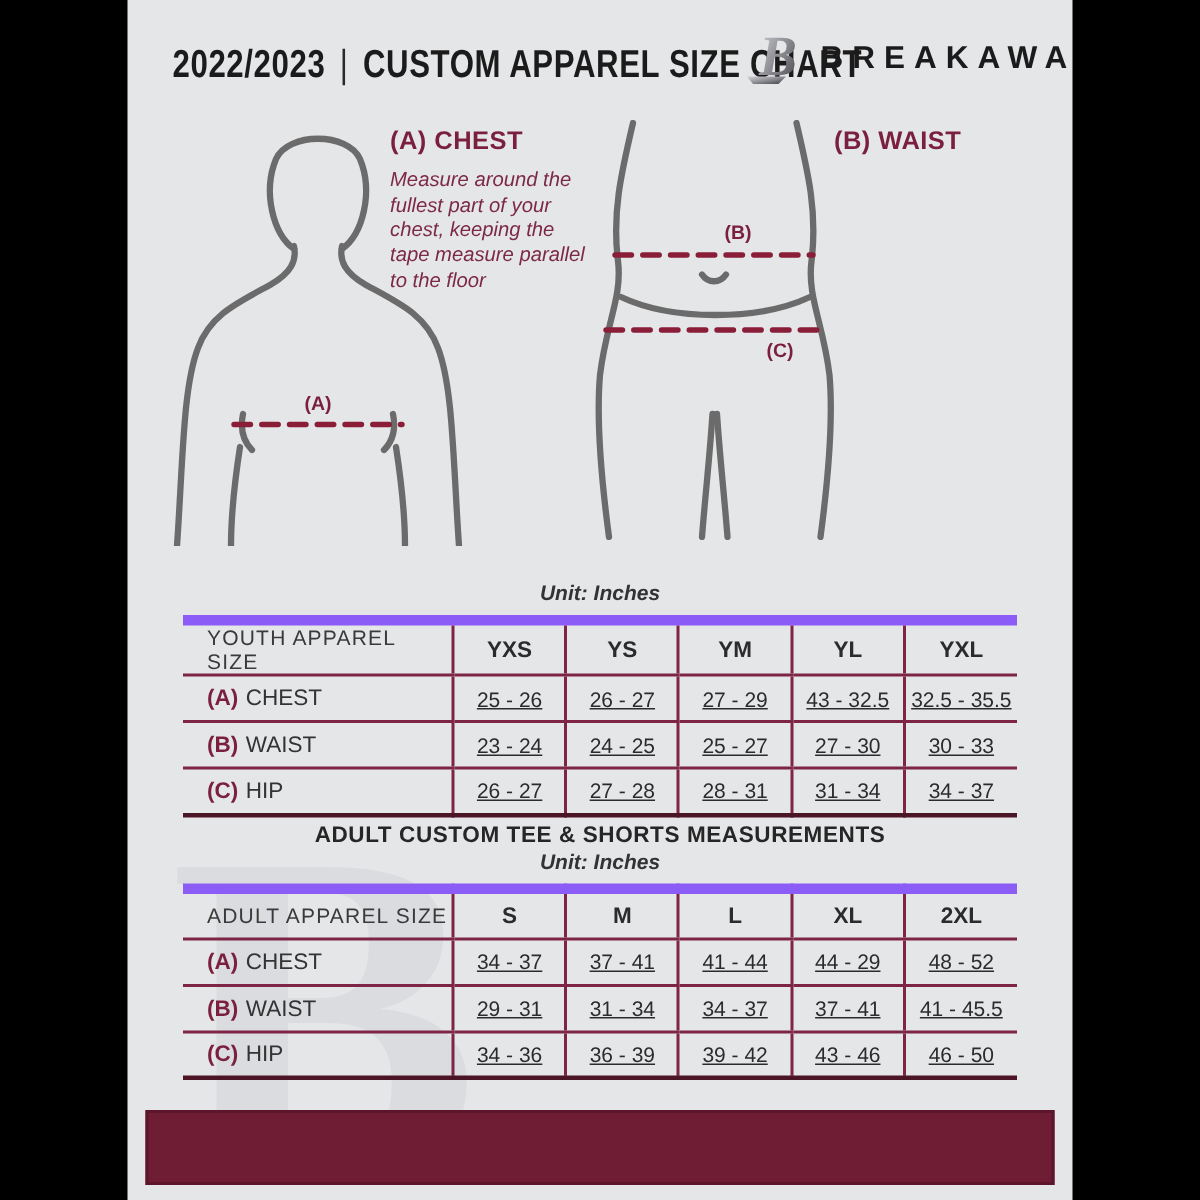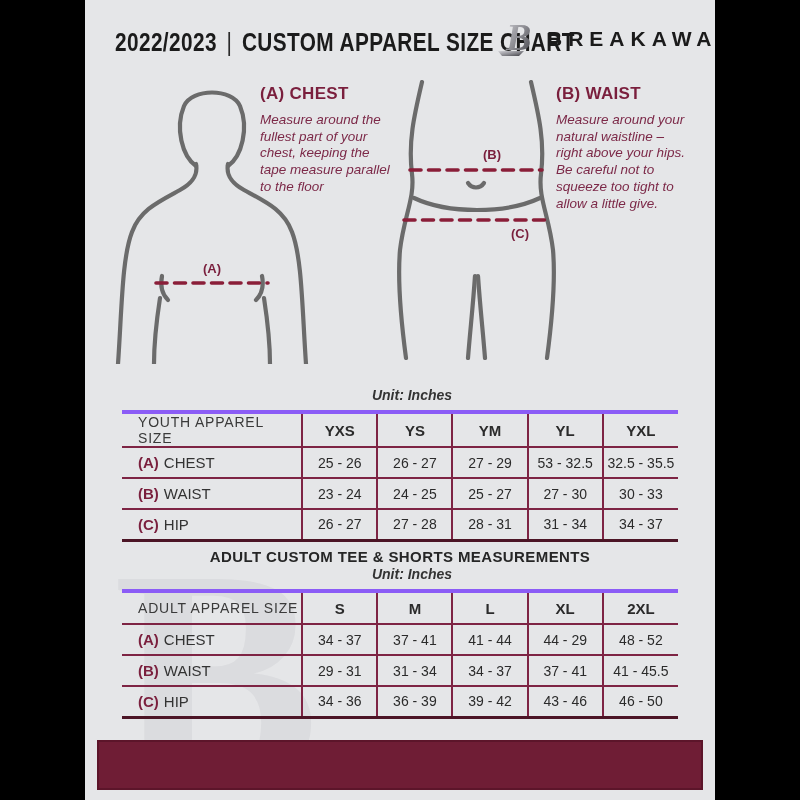--- a/index.html
+++ b/index.html
@@ -27,33 +27,33 @@
 
   
   .guide { position:absolute; }
   .guide h2 { font-size:17px; font-weight:800; color:#7a1f3d; letter-spacing:0.3px; }
   .guide p  { margin-top:8px; font-style:italic; font-size:13.5px; line-height:1.24; color:#7c2948; white-space:pre-line; }
 
   
   .tbl-title { position:absolute; left:0; width:630px; text-align:center; font-weight:bold;
     font-size:15px; letter-spacing:0.4px; color:#262626; }
   .tbl-unit  { position:absolute; left:0; width:630px; text-align:center; font-style:italic;
-    font-weight:bold; font-size:14px; color:#333;margin-left:12px; }
+    font-weight:bold; font-size:14px; color:#333; }
   .tbl-wrap { position:absolute; left:37px; width:556px; }
   table { width:100%; border-collapse:collapse; table-layout:fixed;
-    border-top:4px solid #8b5cf6; border-bottom:3px solid #4c1526; }
+    border-top:7px solid #8b5cf6; border-bottom:3px solid #4c1526; }
   th,td { border-bottom:2px solid #7e2444; vertical-align:middle; background:transparent; }
   th:not(:first-child), td:not(:first-child) { border-left:2px solid #7e2444; text-align:center; }
   thead th { height:33px; }
   tbody td { height:31px; }
   th:first-child, td:first-child { text-align:left; padding-left:16px; }
   thead th:first-child { font-weight:normal; font-size:14px; color:#3a3a3a; letter-spacing:0.8px; }
   thead th:not(:first-child) { font-weight:bold; font-size:15px; color:#2b2b2b; }
   tbody td:first-child { font-size:15px; color:#333; }
-  tbody td:not(:first-child) { font-size:14px; color:#2b2b2b; }
+  tbody td:not(:first-child) { font-size:14px; color:#2b2b2b;text-decoration:underline; }
   .mk { color:#7a1f3d; font-weight:bold; margin-right:5px; }
 
   
   .footer-bar { position:absolute; left:12px; top:740px; width:606px; height:50px;
     background:#6f1d35; border:2px solid #5c152a; }
 </style>
 </head>
 <body>
 
 <div class="canvas">
@@ -109,26 +109,20 @@
       <h2>(A) CHEST</h2>
       <p>Measure around the
 fullest part of your
 chest, keeping the
 tape measure parallel
 to the floor</p>
     </div>
 
     <div class="guide" style="left:471px; top:84px; width:155px;">
       <h2>(B) WAIST</h2>
-      <p>Measure around your
-natural waistline –
-right above your hips.
-Be careful not to
-squeeze too tight to
-allow a little give.</p>
     </div>
 
     <div class="guide" style="left:471px; top:220px; width:158px;">
     </div>
 
     <div class="tbl-unit" style="top:387px;">Unit: Inches</div>
     <div class="tbl-wrap" style="top:410px;">
         <table>
           <colgroup>
             <col style="width: 32.4%;">
@@ -147,21 +141,21 @@
               <th>YL</th>
               <th>YXL</th>
             </tr>
           </thead>
           <tbody>
             <tr>
               <td><span class="mk">(A)</span><span>CHEST</span></td>
               <td>25 - 26</td>
               <td>26 - 27</td>
               <td>27 - 29</td>
-              <td>53 - 32.5</td>
+              <td>43 - 32.5</td>
               <td>32.5 - 35.5</td>
             </tr>
             <tr>
               <td><span class="mk">(B)</span><span>WAIST</span></td>
               <td>23 - 24</td>
               <td>24 - 25</td>
               <td>25 - 27</td>
               <td>27 - 30</td>
               <td>30 - 33</td>
             </tr>

